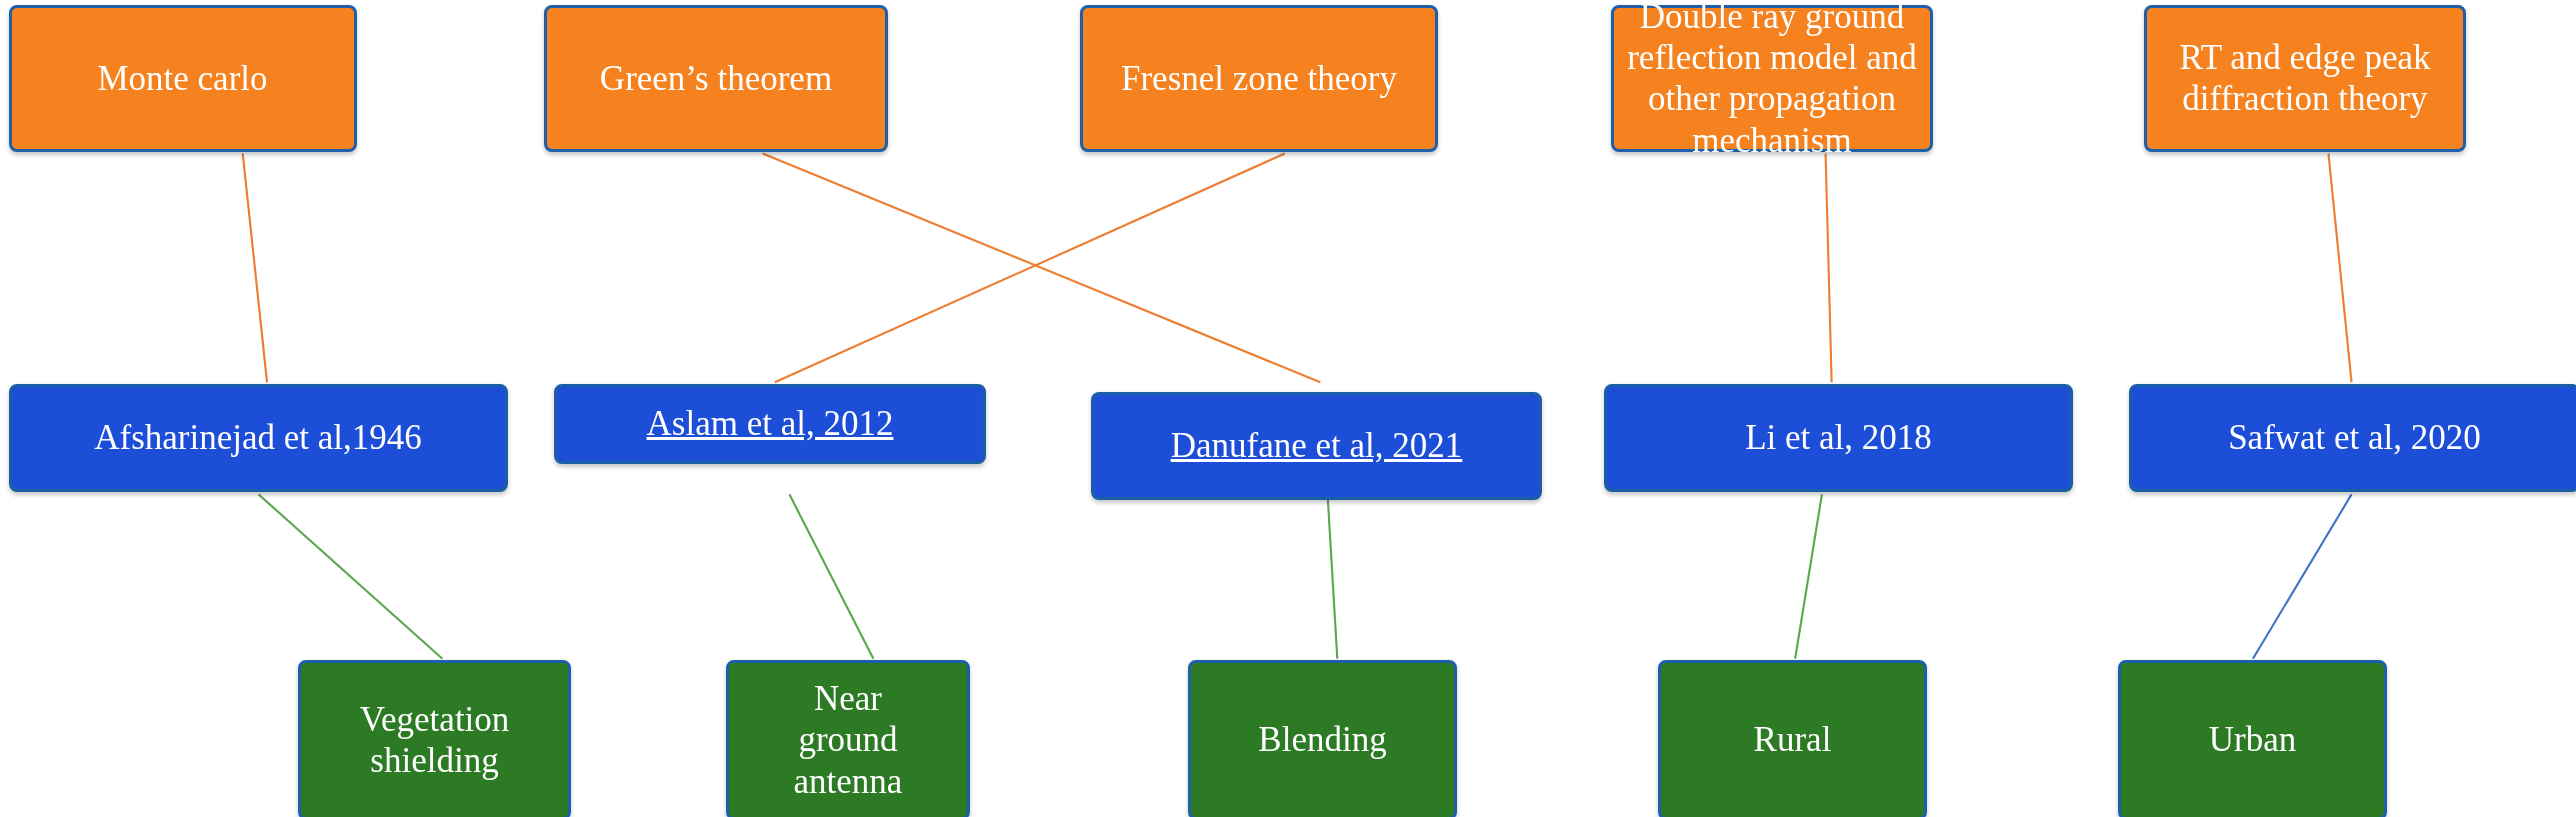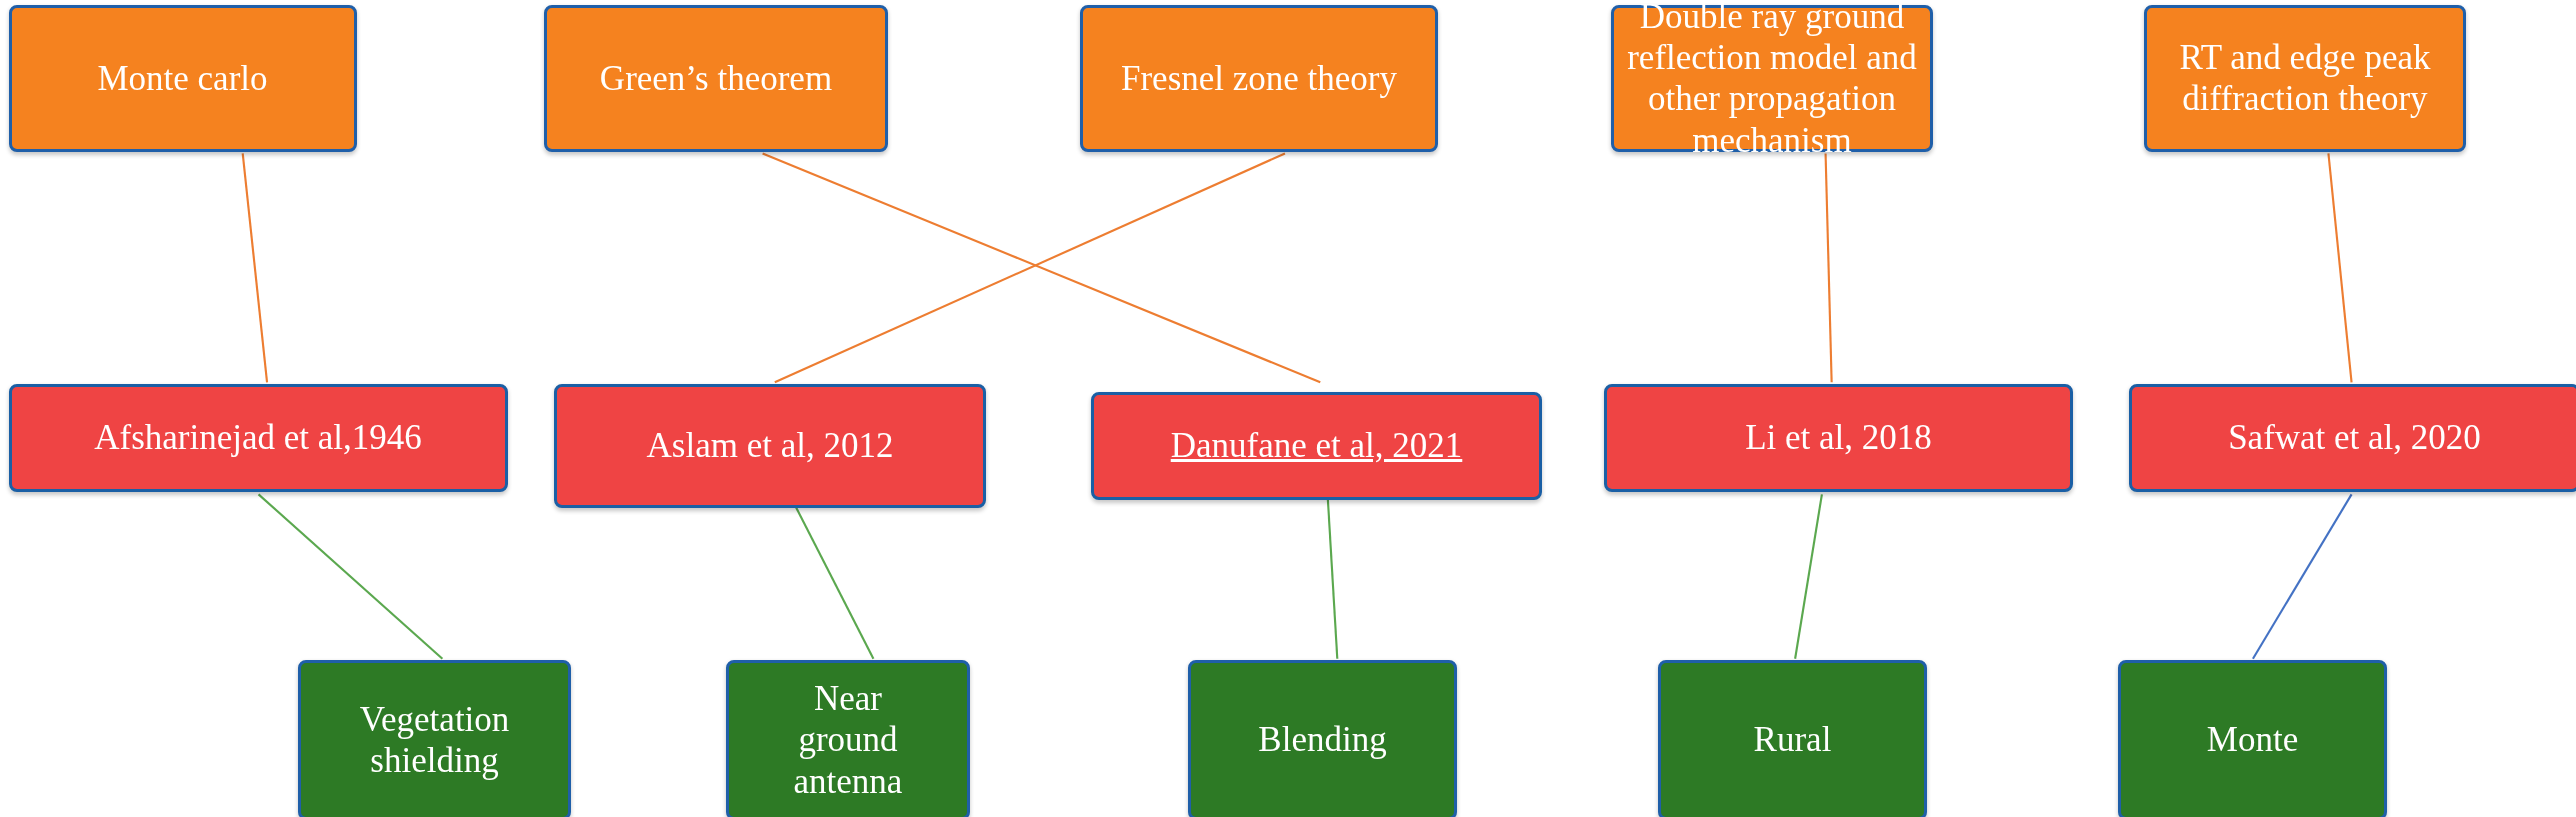--- a/index.html
+++ b/index.html
@@ -38,21 +38,21 @@
     padding: 2.4px 8.5px;
     box-shadow: 0 2.4px 4.3px rgba(0,0,0,0.22);
     white-space: pre-line;
   }
   .node.theory {
     background: #F5821F;
     border-color: #1F5FA9;
     font-size: 35px;
   }
   .node.study {
-    background: #ef4444;
+    background: #1d4ed8;
     border-color: #1A5FA5;
     font-size: 35px;
   }
   .node.application {
     background: #2D7A25;
     border-color: #1F5FA9;
     font-size: 35px;
   }
 </style>
 </head>
@@ -75,27 +75,27 @@
       <div class="node theory" style="left: 8.5px; top: 4.9px; width: 348px; height: 147px;"><span>Monte carlo</span></div>
       <div class="node theory" style="left: 544px; top: 4.9px; width: 344px; height: 147px;"><span>Green’s theorem</span></div>
       <div class="node theory" style="left: 1080px; top: 4.9px; width: 358px; height: 147px;"><span>Fresnel zone theory</span></div>
       <div class="node theory" style="left: 1611px; top: 4.9px; width: 322px; height: 147px;"><span>Double ray ground
 reflection model and
 other propagation
 mechanism</span></div>
       <div class="node theory" style="left: 2144px; top: 4.9px; width: 322px; height: 147px;"><span>RT and edge peak
 diffraction theory</span></div>
       <div class="node study" style="left: 8.5px; top: 384px; width: 499px; height: 108px;"><span>Afsharinejad et al,1946</span></div>
-      <div class="node study" style="left: 554px; top: 384px; width: 432px; height: 124px;"><span>Aslam et al, 2012</span></div>
+      <div class="node study" style="left: 554px; top: 384px; width: 432px; height: 80px; text-decoration: underline;"><span>Aslam et al, 2012</span></div>
       <div class="node study" style="left: 1091px; top: 392px; width: 451px; height: 108px; text-decoration: underline;"><span>Danufane et al, 2021</span></div>
       <div class="node study" style="left: 1604px; top: 384px; width: 469px; height: 108px;"><span>Li et al, 2018</span></div>
       <div class="node study" style="left: 2129px; top: 384px; width: 451px; height: 108px;"><span>Safwat et al, 2020</span></div>
       <div class="node application" style="left: 298px; top: 660px; width: 273px; height: 160px;"><span>Vegetation
 shielding</span></div>
       <div class="node application" style="left: 726px; top: 660px; width: 244px; height: 160px;"><span>Near
 ground
 antenna</span></div>
       <div class="node application" style="left: 1188px; top: 660px; width: 269px; height: 160px;"><span>Blending</span></div>
       <div class="node application" style="left: 1658px; top: 660px; width: 269px; height: 160px;"><span>Rural</span></div>
-      <div class="node application" style="left: 2118px; top: 660px; width: 269px; height: 160px;"><span>Monte</span></div>
+      <div class="node application" style="left: 2118px; top: 660px; width: 269px; height: 160px;"><span>Urban</span></div>
     </div>
 </div>
 
 
 </body></html>

